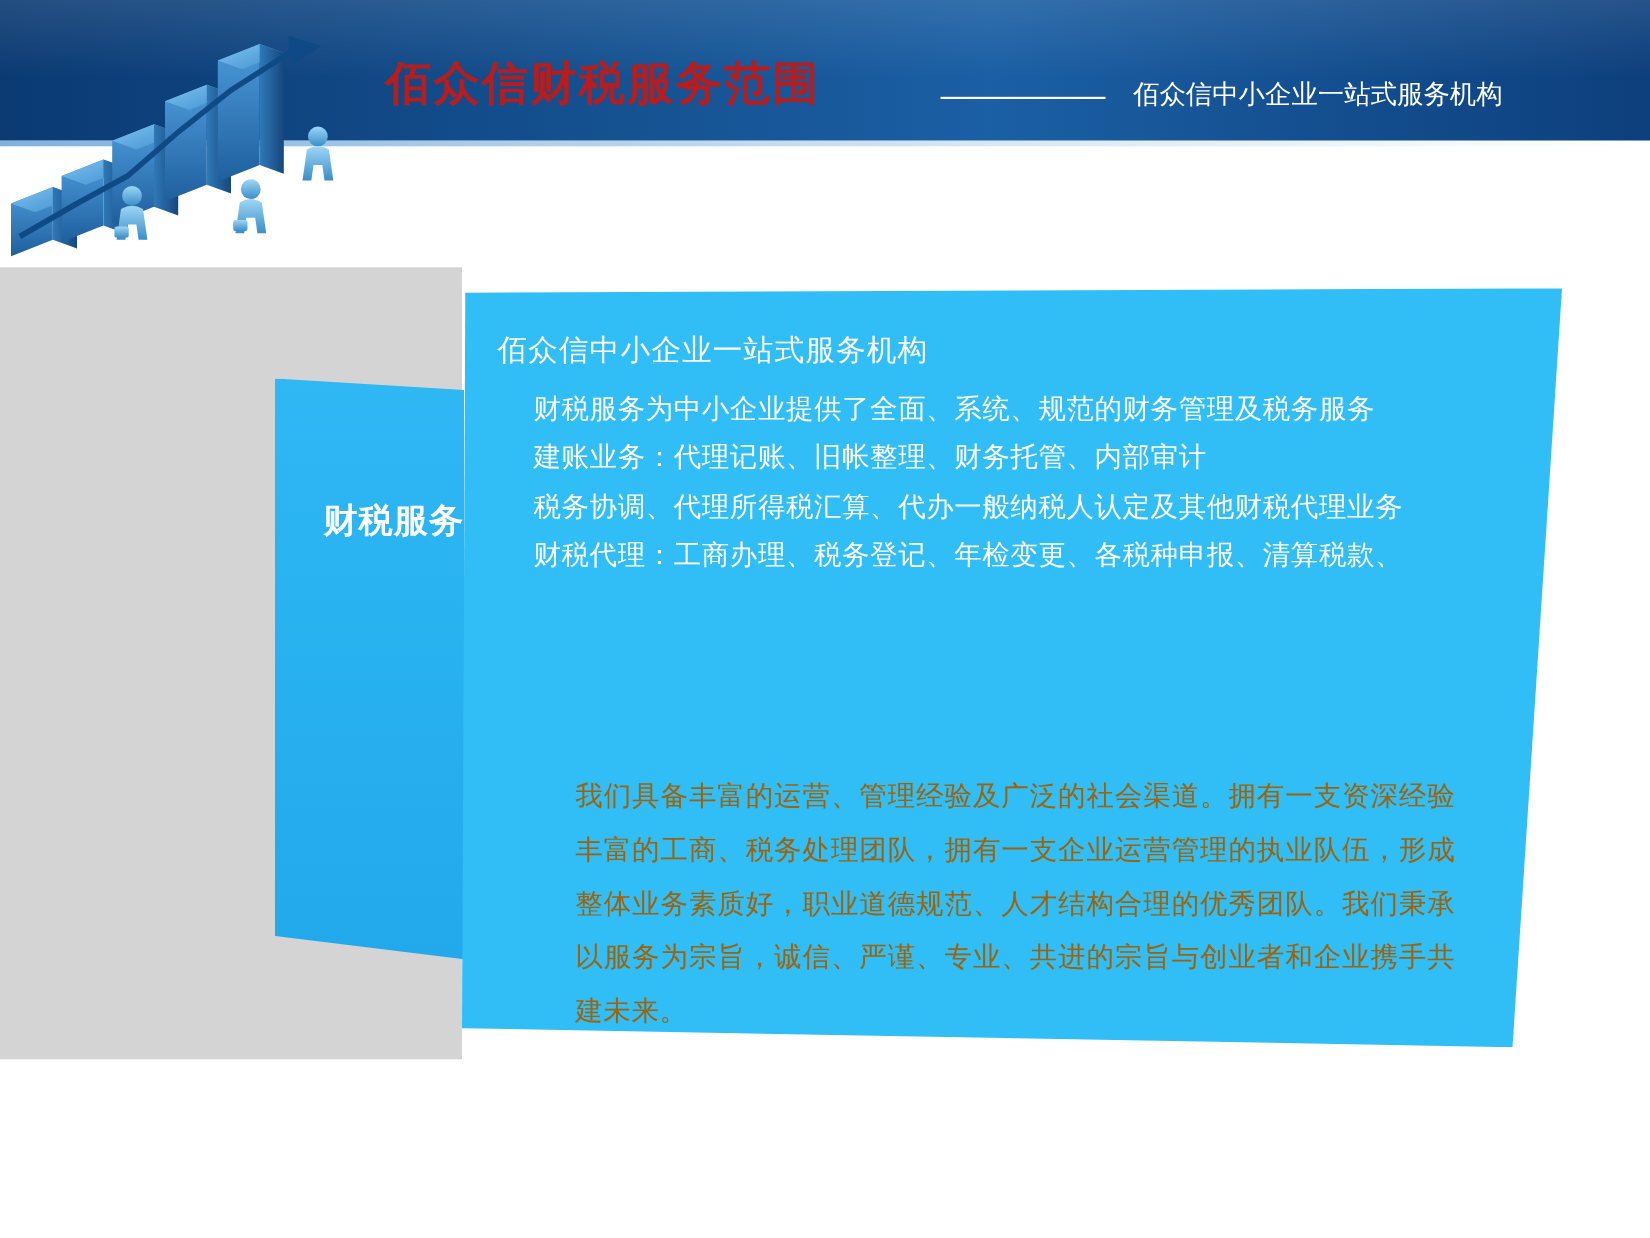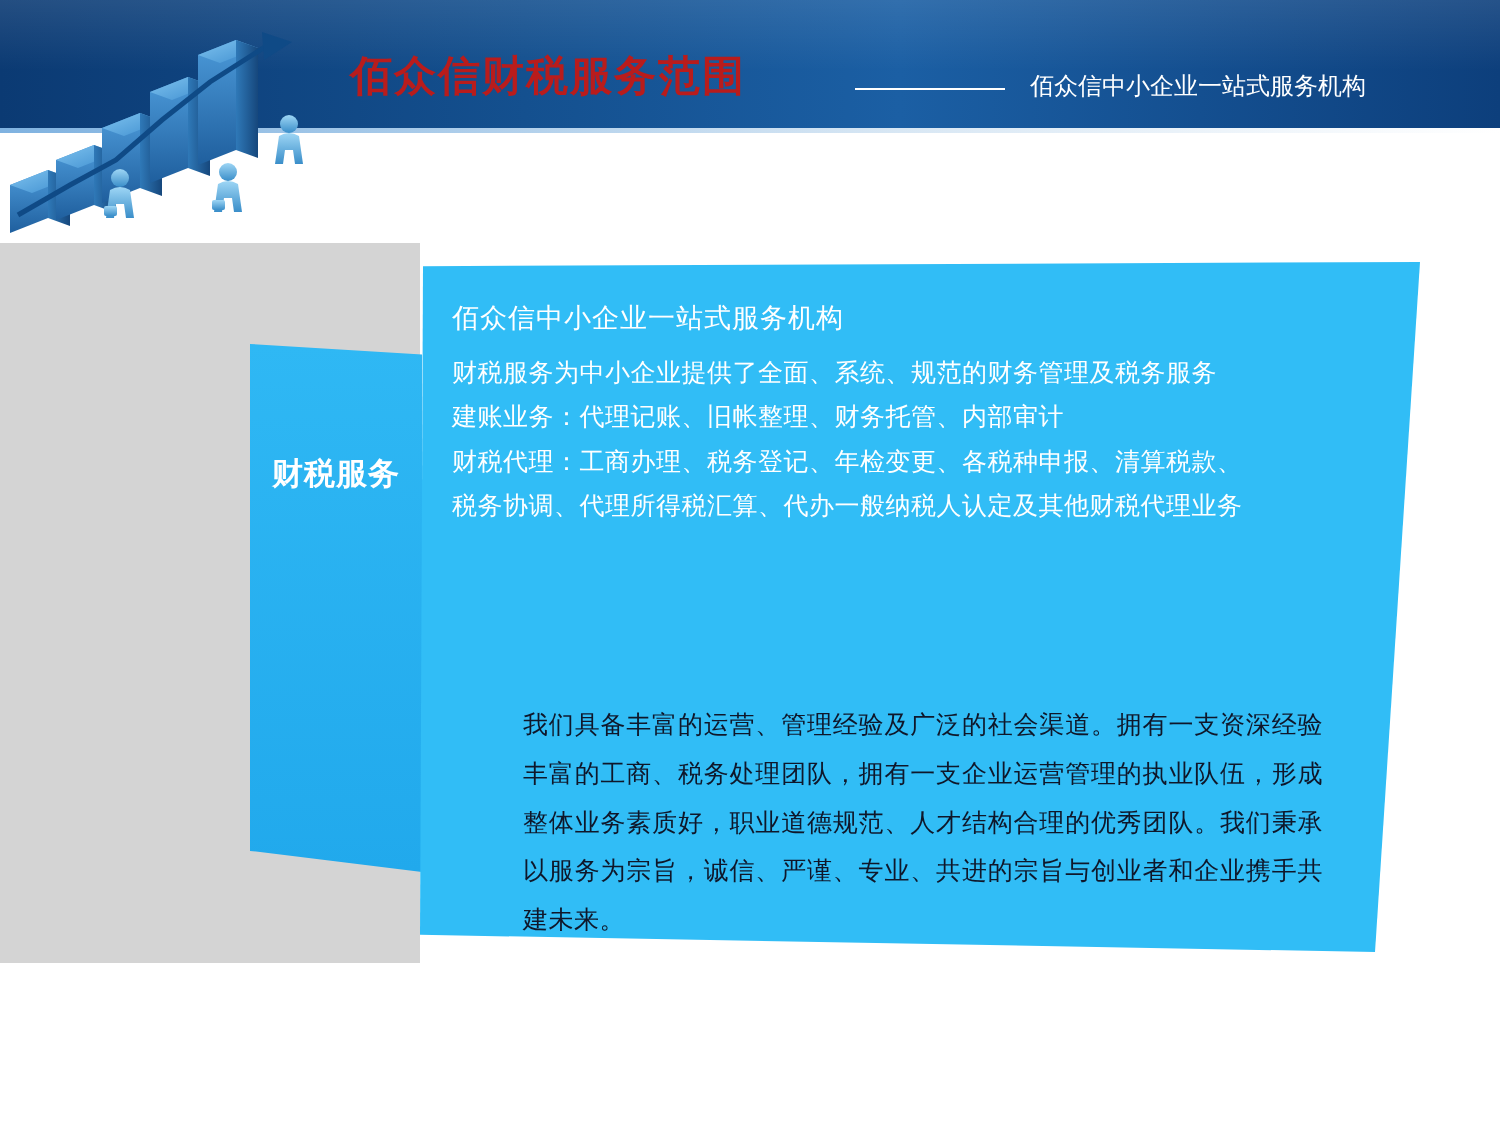--- a/index.html
+++ b/index.html
@@ -97,21 +97,21 @@
     width: 172px;
     height: 528px;
     background: linear-gradient(to bottom, #2fb8f4, #21a9ec);
     clip-path: polygon(0 0, 100% 2%, 100% 100%, 0 96%);
   }
   .label-tab-text {
     position: absolute;
     left: 250px;
     top: 453px;
     width: 172px;
-    text-align: center;
+    text-align: right;
     font-size: 31px;
     font-weight: bold;
     color: #ffffff;
     letter-spacing: 1px;
   }
 
   
   .content-panel {
     position: absolute;
     left: 420px;
@@ -135,29 +135,30 @@
     margin: 0 0 12px 0;
     line-height: 1.4;
     letter-spacing: 1px;
   }
   .panel-line {
     font-size: 25px;
     color: #ffffff;
     line-height: 1.78;
     letter-spacing: 0.5px;
     white-space: nowrap;
+    margin-left: 33px;
   }
 
   .panel-para {
     position: absolute;
     left: 523px;
     top: 700px;
     width: 800px;
     font-size: 25px;
-    color: #0f172a;
+    color: #a16207;
     line-height: 1.95;
     letter-spacing: 0.5px;
     text-align: justify;
   }
 </style>
 </head>
 <body>
 
 <div class="header">
   <div class="header-sheen"></div>
@@ -236,17 +237,17 @@
 
 <div class="label-tab"></div>
 <div class="label-tab-text">财税服务</div>
 
 <div class="content-panel"></div>
 
 <div class="panel-inner">
   <div class="panel-heading">佰众信中小企业一站式服务机构</div>
   <div class="panel-line">财税服务为中小企业提供了全面、系统、规范的财务管理及税务服务</div>
   <div class="panel-line">建账业务：代理记账、旧帐整理、财务托管、内部审计</div>
+  <div class="panel-line">税务协调、代理所得税汇算、代办一般纳税人认定及其他财税代理业务</div>
   <div class="panel-line">财税代理：工商办理、税务登记、年检变更、各税种申报、清算税款、</div>
-  <div class="panel-line">税务协调、代理所得税汇算、代办一般纳税人认定及其他财税代理业务</div>
 </div>
 
 <div class="panel-para">我们具备丰富的运营、管理经验及广泛的社会渠道。拥有一支资深经验丰富的工商、税务处理团队，拥有一支企业运营管理的执业队伍，形成整体业务素质好，职业道德规范、人才结构合理的优秀团队。我们秉承以服务为宗旨，诚信、严谨、专业、共进的宗旨与创业者和企业携手共建未来。</div>
 
 </body></html>

